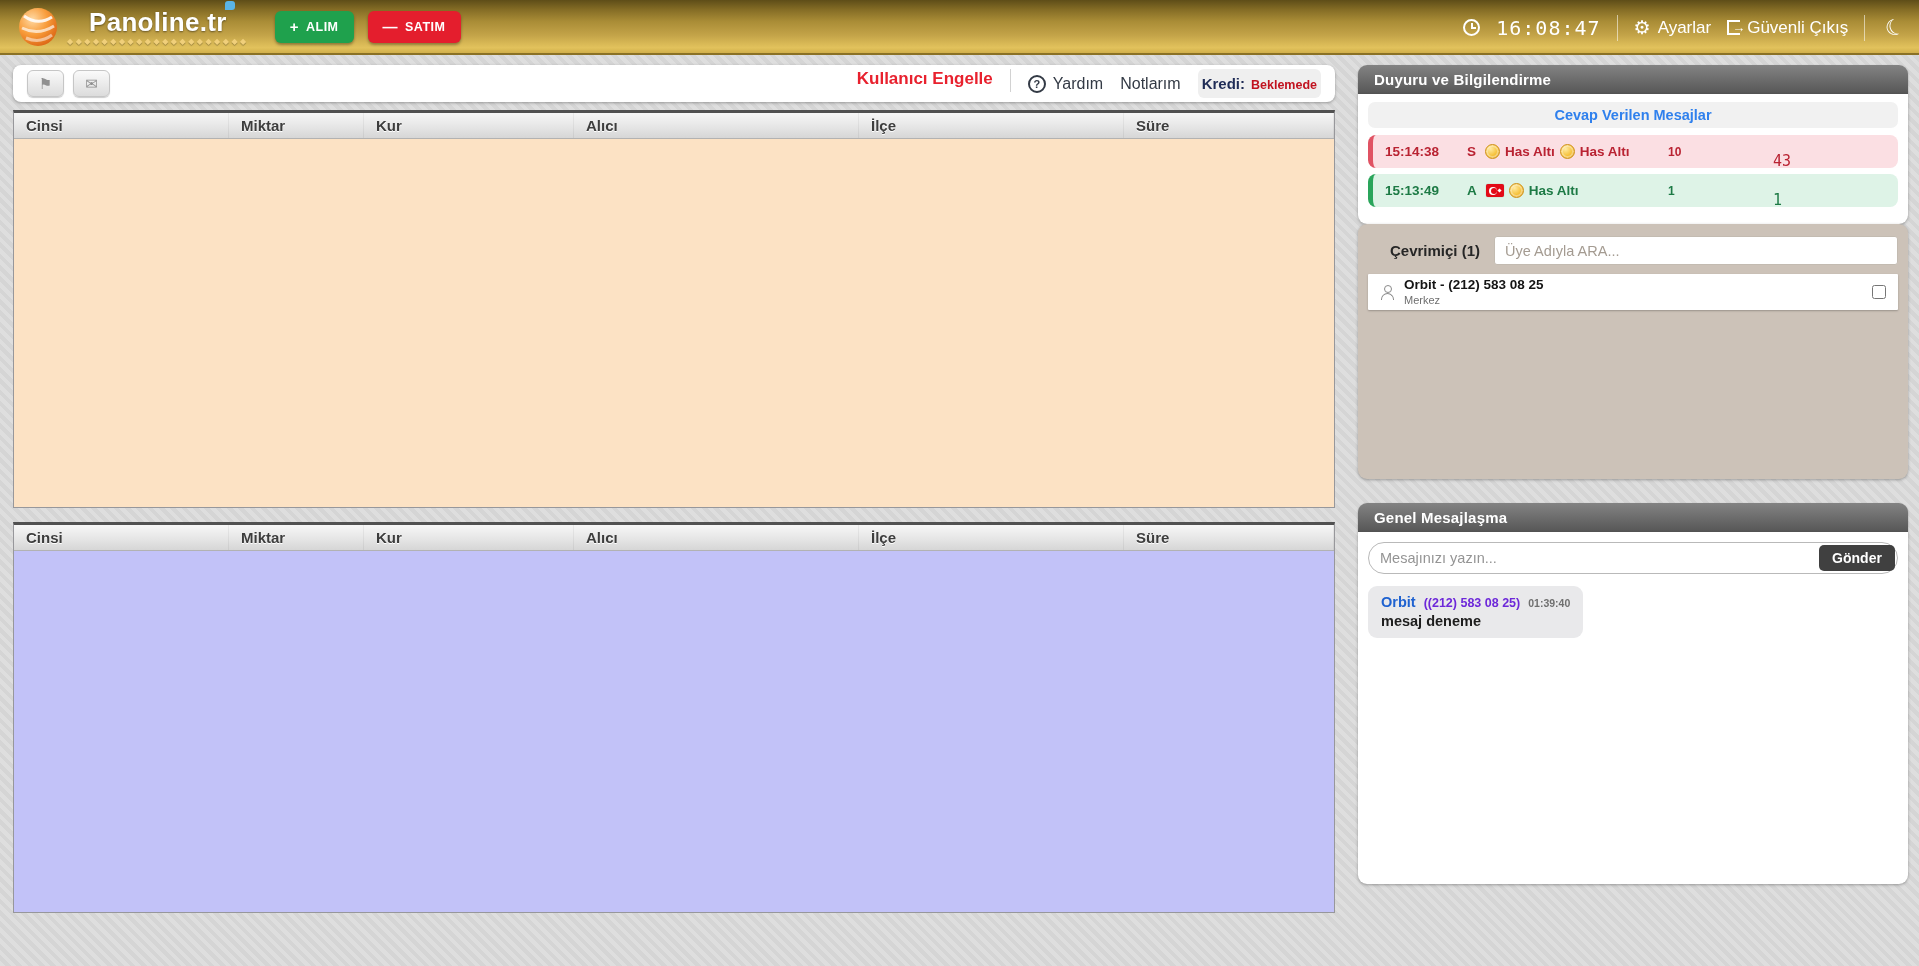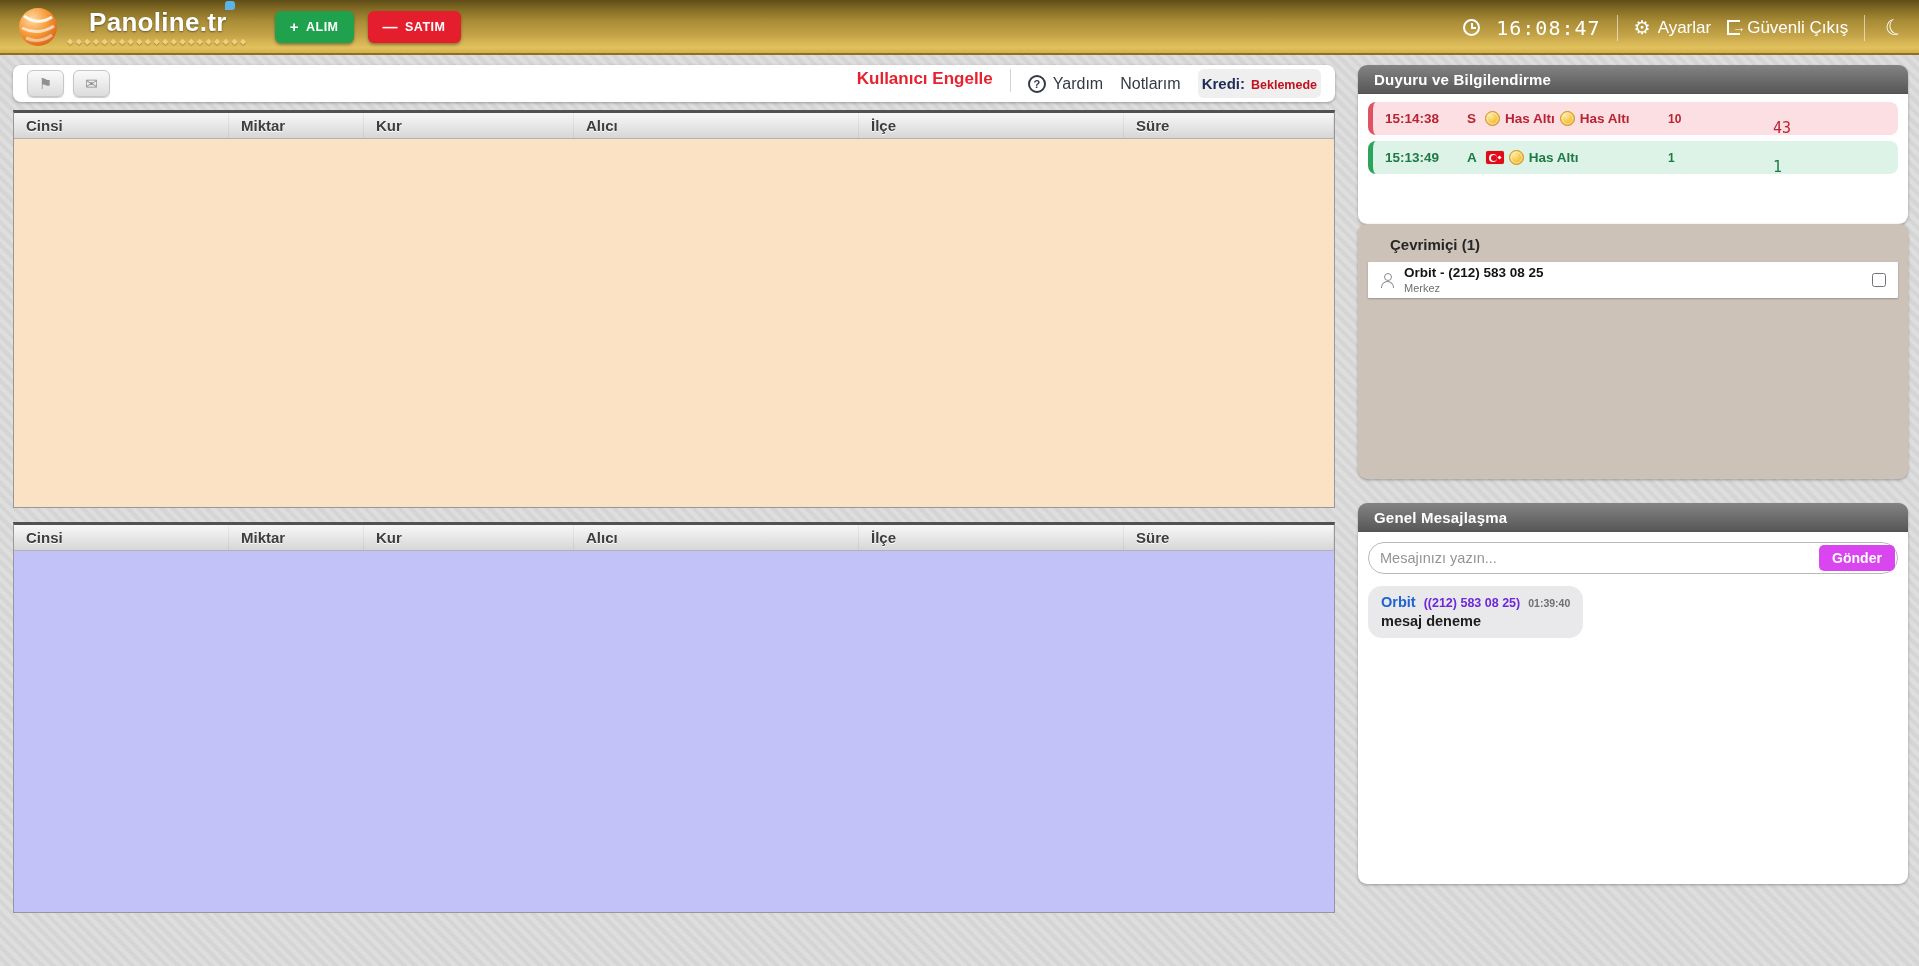--- a/index.html
+++ b/index.html
@@ -134,23 +134,23 @@
   .member-check { margin-left:auto; width:14px; height:14px; cursor:pointer; }
 
   
   #sec-chat { top:503px; }
   #sec-chat .sec-body { height:352px; padding:10px; }
   .chat-input-wrap { position:relative; height:32px; margin-bottom:12px; }
   .chat-input { width:100%; height:32px; border:1px solid #b9b9b9; border-radius:16px;
     padding:0 90px 0 11px; font-size:14.5px; color:#333; font-family:inherit; outline:none; }
   .chat-input::placeholder { color:#949494; }
   .send-btn { position:absolute; right:3px; top:3px; height:26px; width:76px;
-    background:#d946ef; color:#fff; border:none; border-radius:5px; font-weight:800;
+    background:#404040; color:#fff; border:none; border-radius:5px; font-weight:800;
     font-size:14px; cursor:pointer; font-family:inherit; }
-  .chat-msg { display:inline-block; background:#e9e9eb; border-radius:14px;
+  .chat-msg { display:inline-block; background:#e9e9eb; border-radius:9px;
     padding:8px 13px 9px; max-width:440px; }
   .msg-head { display:flex; align-items:baseline; gap:8px; white-space:nowrap; }
   .msg-sender { color:#1f62d0; font-weight:800; font-size:14.5px; }
   .msg-phone  { color:#6d28d9; font-weight:800; font-size:12.5px; }
   .msg-time   { color:#6f6f6f; font-weight:700; font-size:10.5px; }
   .msg-text   { font-weight:700; font-size:14.5px; color:#1d1d1d; margin-top:3px; }
 </style>
 </head>
 <body>
 
@@ -246,20 +246,21 @@
       <div class="mt-col">Alıcı</div>
       <div class="mt-col">İlçe</div>
       <div class="mt-col">Süre</div>
     </div>
   <div class="mt-body"></div>
 </div>
 
 <div class="sec" id="sec-announce">
   <div class="sec-header">Duyuru ve Bilgilendirme</div>
   <div class="sec-body">
+    <div class="answered-title">Cevap Verilen Mesajlar</div>
     <div id="ann-rows">
         <div class="ann-row sell">
           <span class="ann-time">15:14:38</span>
           <span class="ann-side">S</span>
           <span class="badges">
             <span class="coin-icon"></span>
             <span class="badge-label">Has Altı</span>
             <span class="coin-icon"></span>
             <span class="badge-label">Has Altı</span>
           </span>
@@ -279,20 +280,21 @@
           <span class="ann-qty">1</span>
           <span class="ann-count">1</span>
         </div>
       </div>
   </div>
 </div>
 
 <div class="sec" id="sec-online">
   <div class="online-head">
     <span class="online-title">Çevrimiçi (1)</span>
+    <input class="online-search" placeholder="Üye Adıyla ARA..." style="">
   </div>
   <div id="member-rows">
       <div class="member-row">
         <span class="person-icon"></span>
         <div class="member-info">
           <div class="member-name">Orbit - (212) 583 08 25</div>
           <div class="member-branch">Merkez</div>
         </div>
         <input class="member-check" type="checkbox" style="">
       </div>

